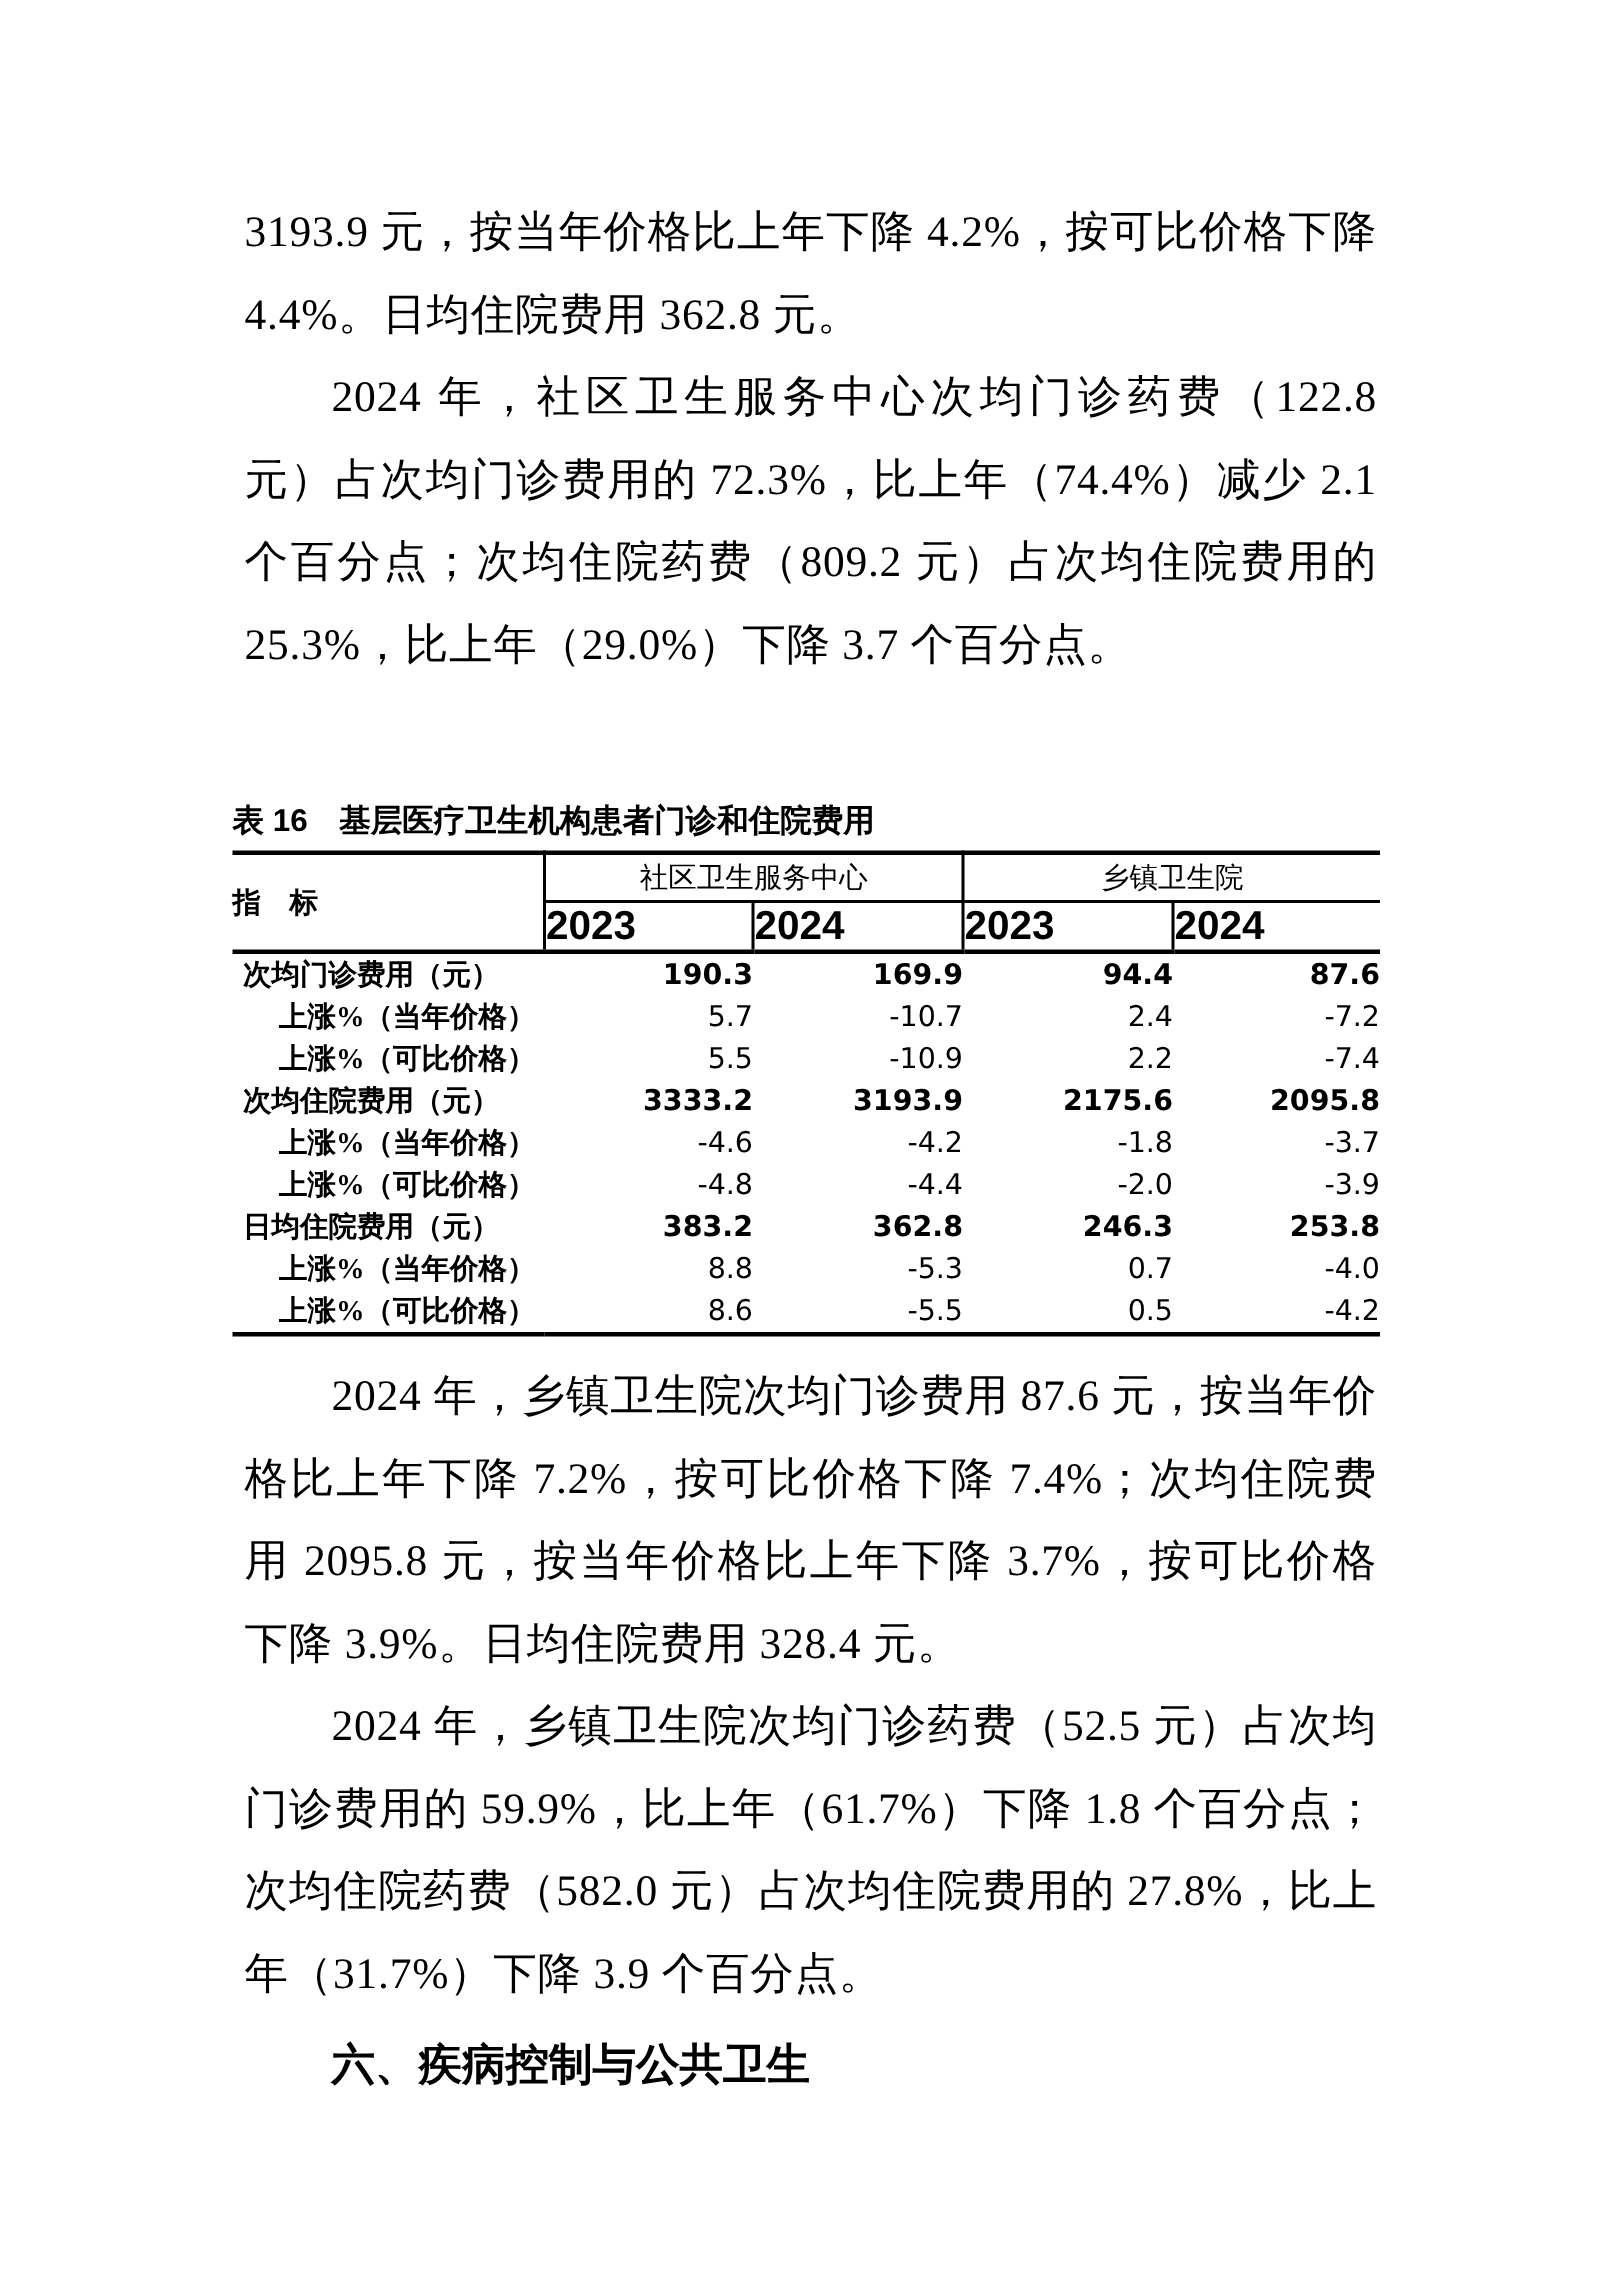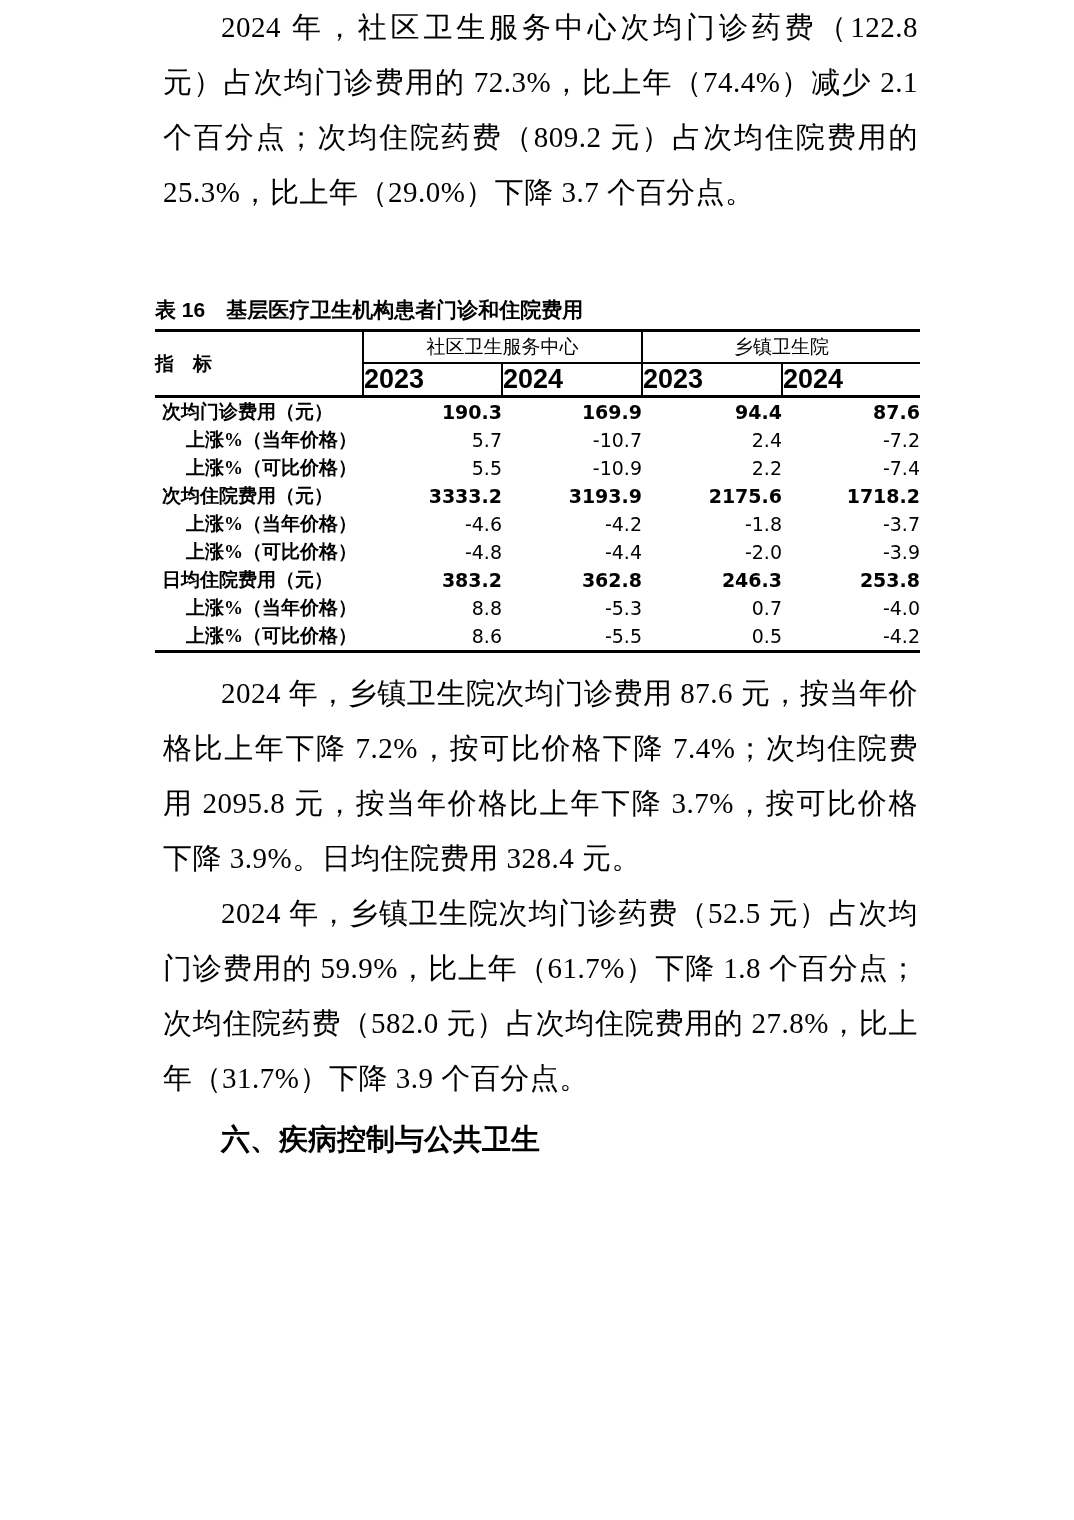--- a/index.html
+++ b/index.html
@@ -100,20 +100,21 @@
     line-height: 55px;
     text-align: left;
   }
 </style>
 </head>
 <body>
 
 <div class="page">
   <div class="content">
 
+    <p class="body-para first">3193.9 元，按当年价格比上年下降 4.2%，按可比价格下降 4.4%。日均住院费用 362.8 元。</p>
 
     <p class="body-para indent">2024 年，社区卫生服务中心次均门诊药费（122.8 元）占次均门诊费用的 72.3%，比上年（74.4%）减少 2.1 个百分点；次均住院药费（809.2 元）占次均住院费用的 25.3%，比上年（29.0%）下降 3.7 个百分点。</p>
 
     <div class="table-title">表 16　基层医疗卫生机构患者门诊和住院费用</div>
 
     <table class="stats">
       <colgroup>
         <col style="width:208px">
         <col style="width:139px">
         <col style="width:140px">
@@ -153,21 +154,21 @@
           <td class="val">5.5</td>
           <td class="val">-10.9</td>
           <td class="val">2.2</td>
           <td class="val">-7.4</td>
         </tr>
         <tr class="main">
           <td class="rlabel">次均住院费用（元）</td>
           <td class="val">3333.2</td>
           <td class="val">3193.9</td>
           <td class="val">2175.6</td>
-          <td class="val">1718.2</td>
+          <td class="val">2095.8</td>
         </tr>
         <tr class="sub">
           <td class="rlabel">上涨%（当年价格）</td>
           <td class="val">-4.6</td>
           <td class="val">-4.2</td>
           <td class="val">-1.8</td>
           <td class="val">-3.7</td>
         </tr>
         <tr class="sub">
           <td class="rlabel">上涨%（可比价格）</td>

